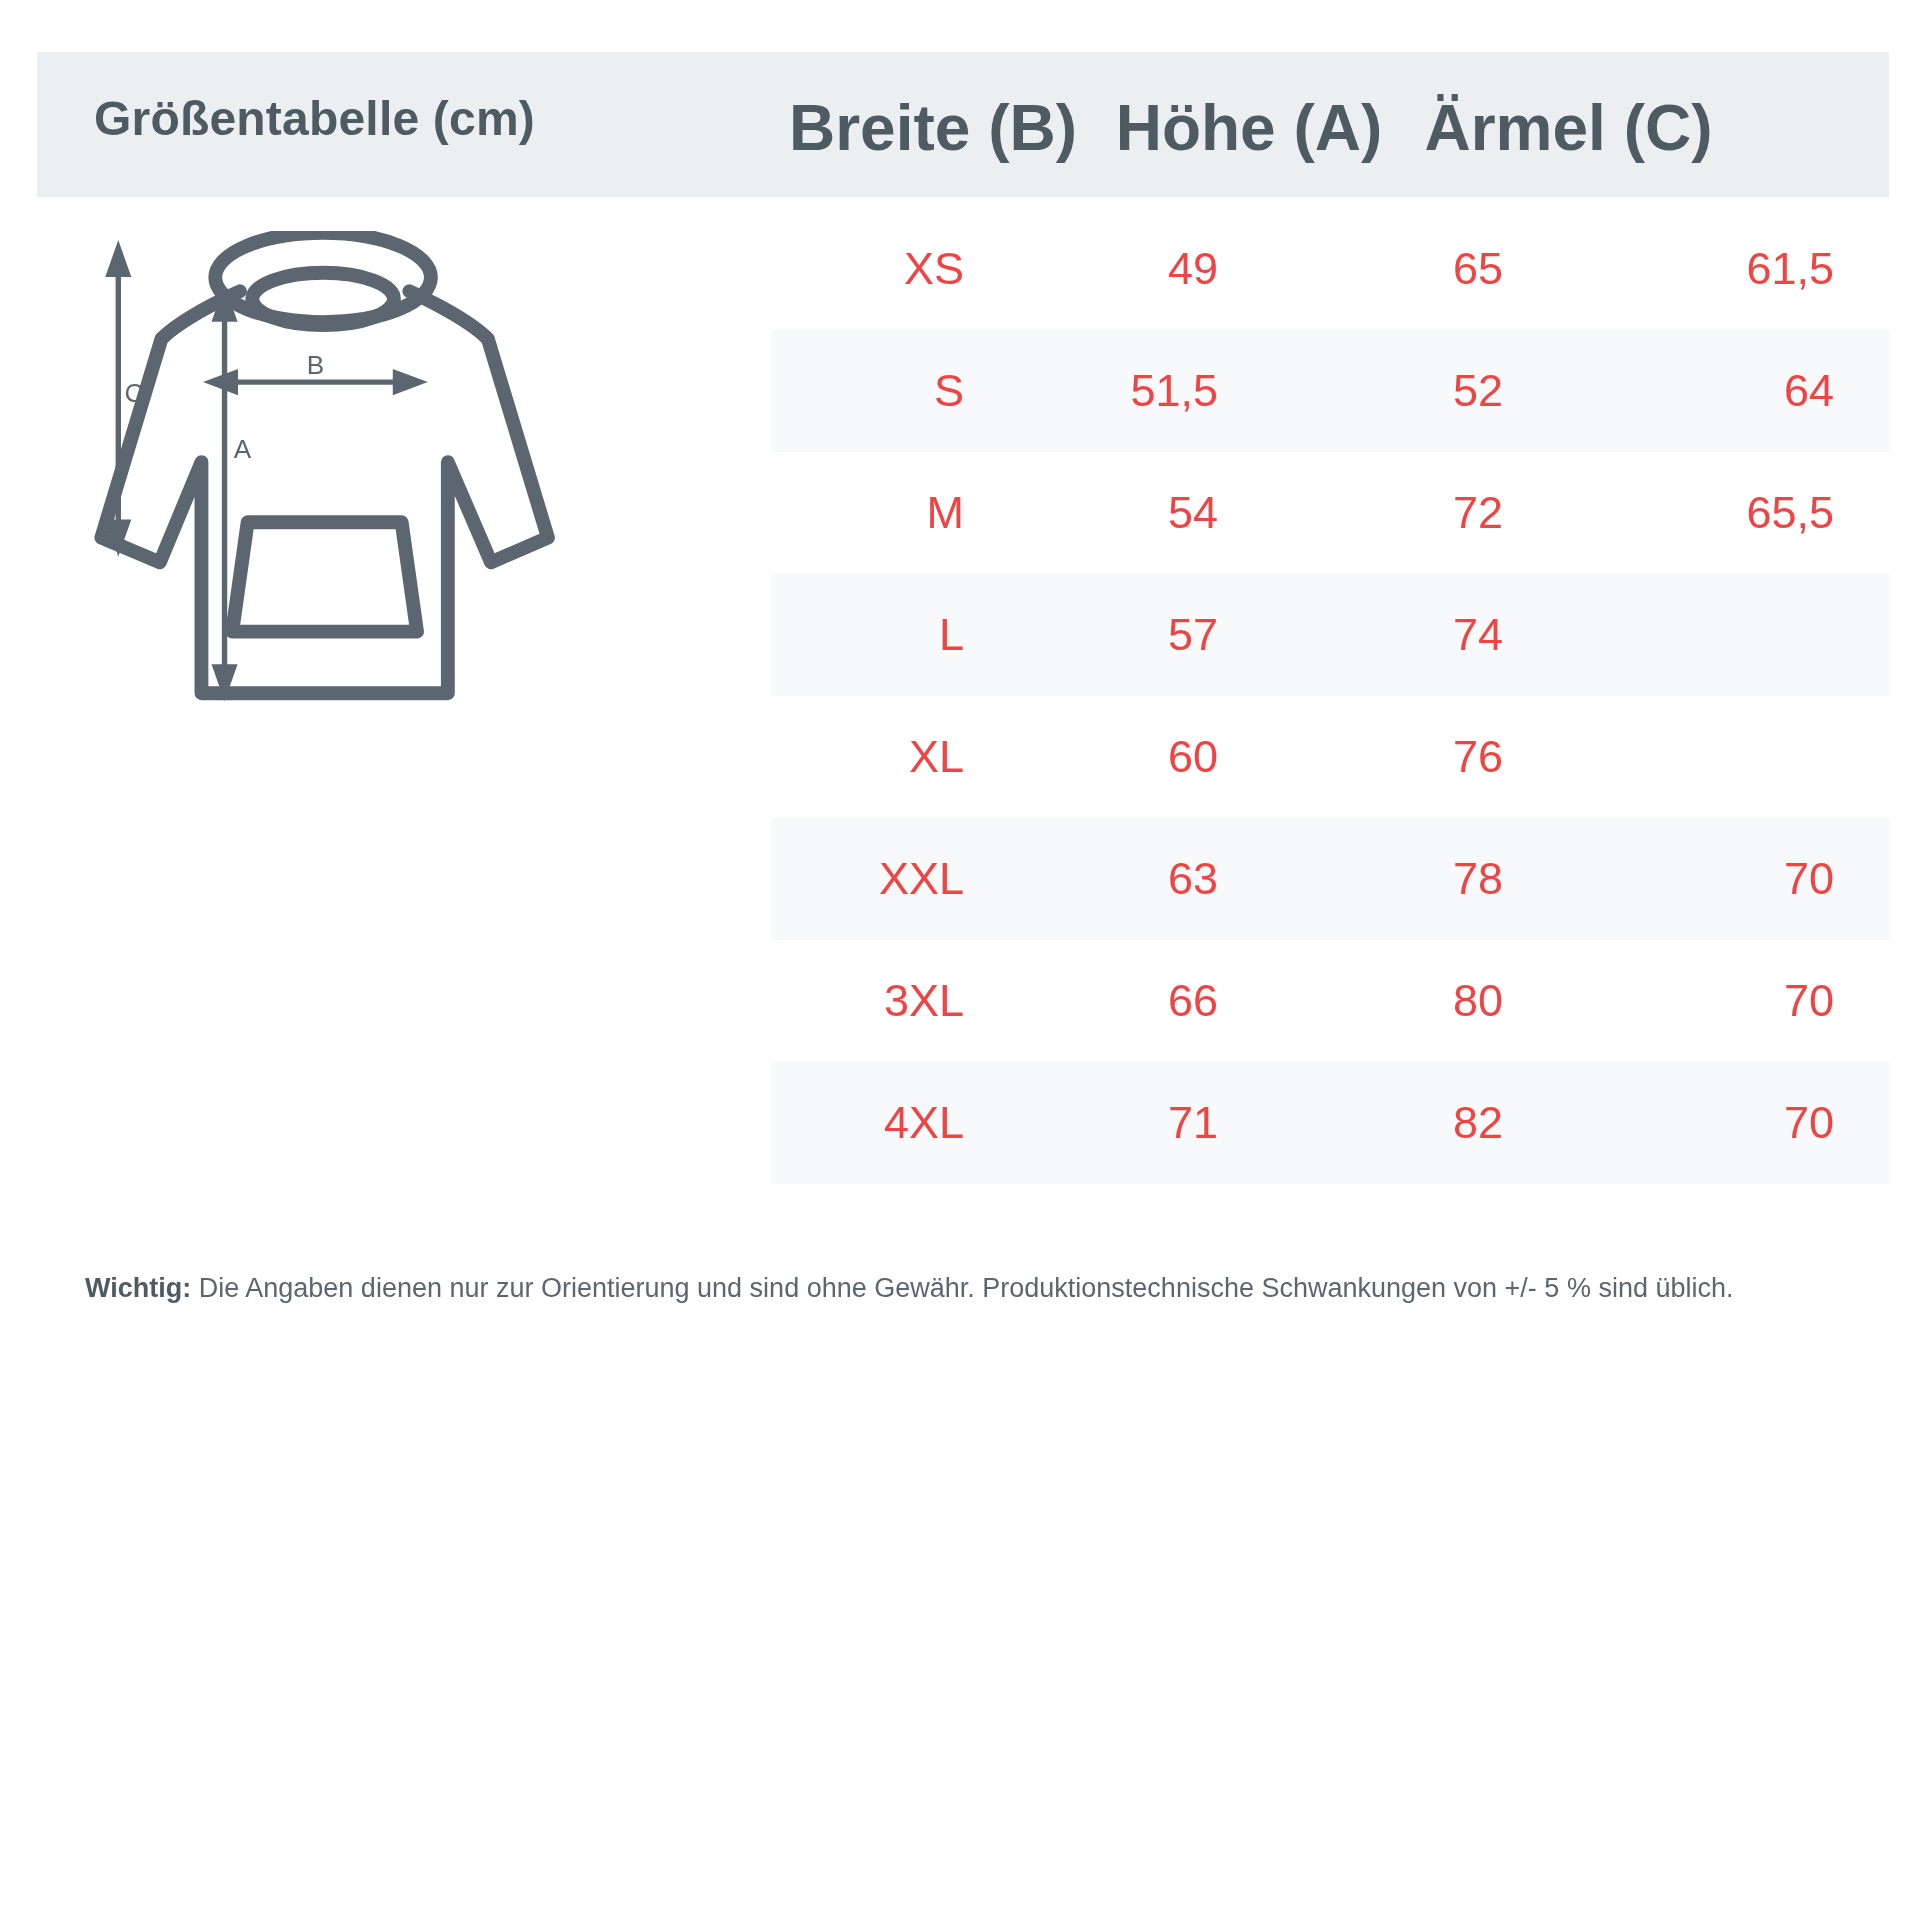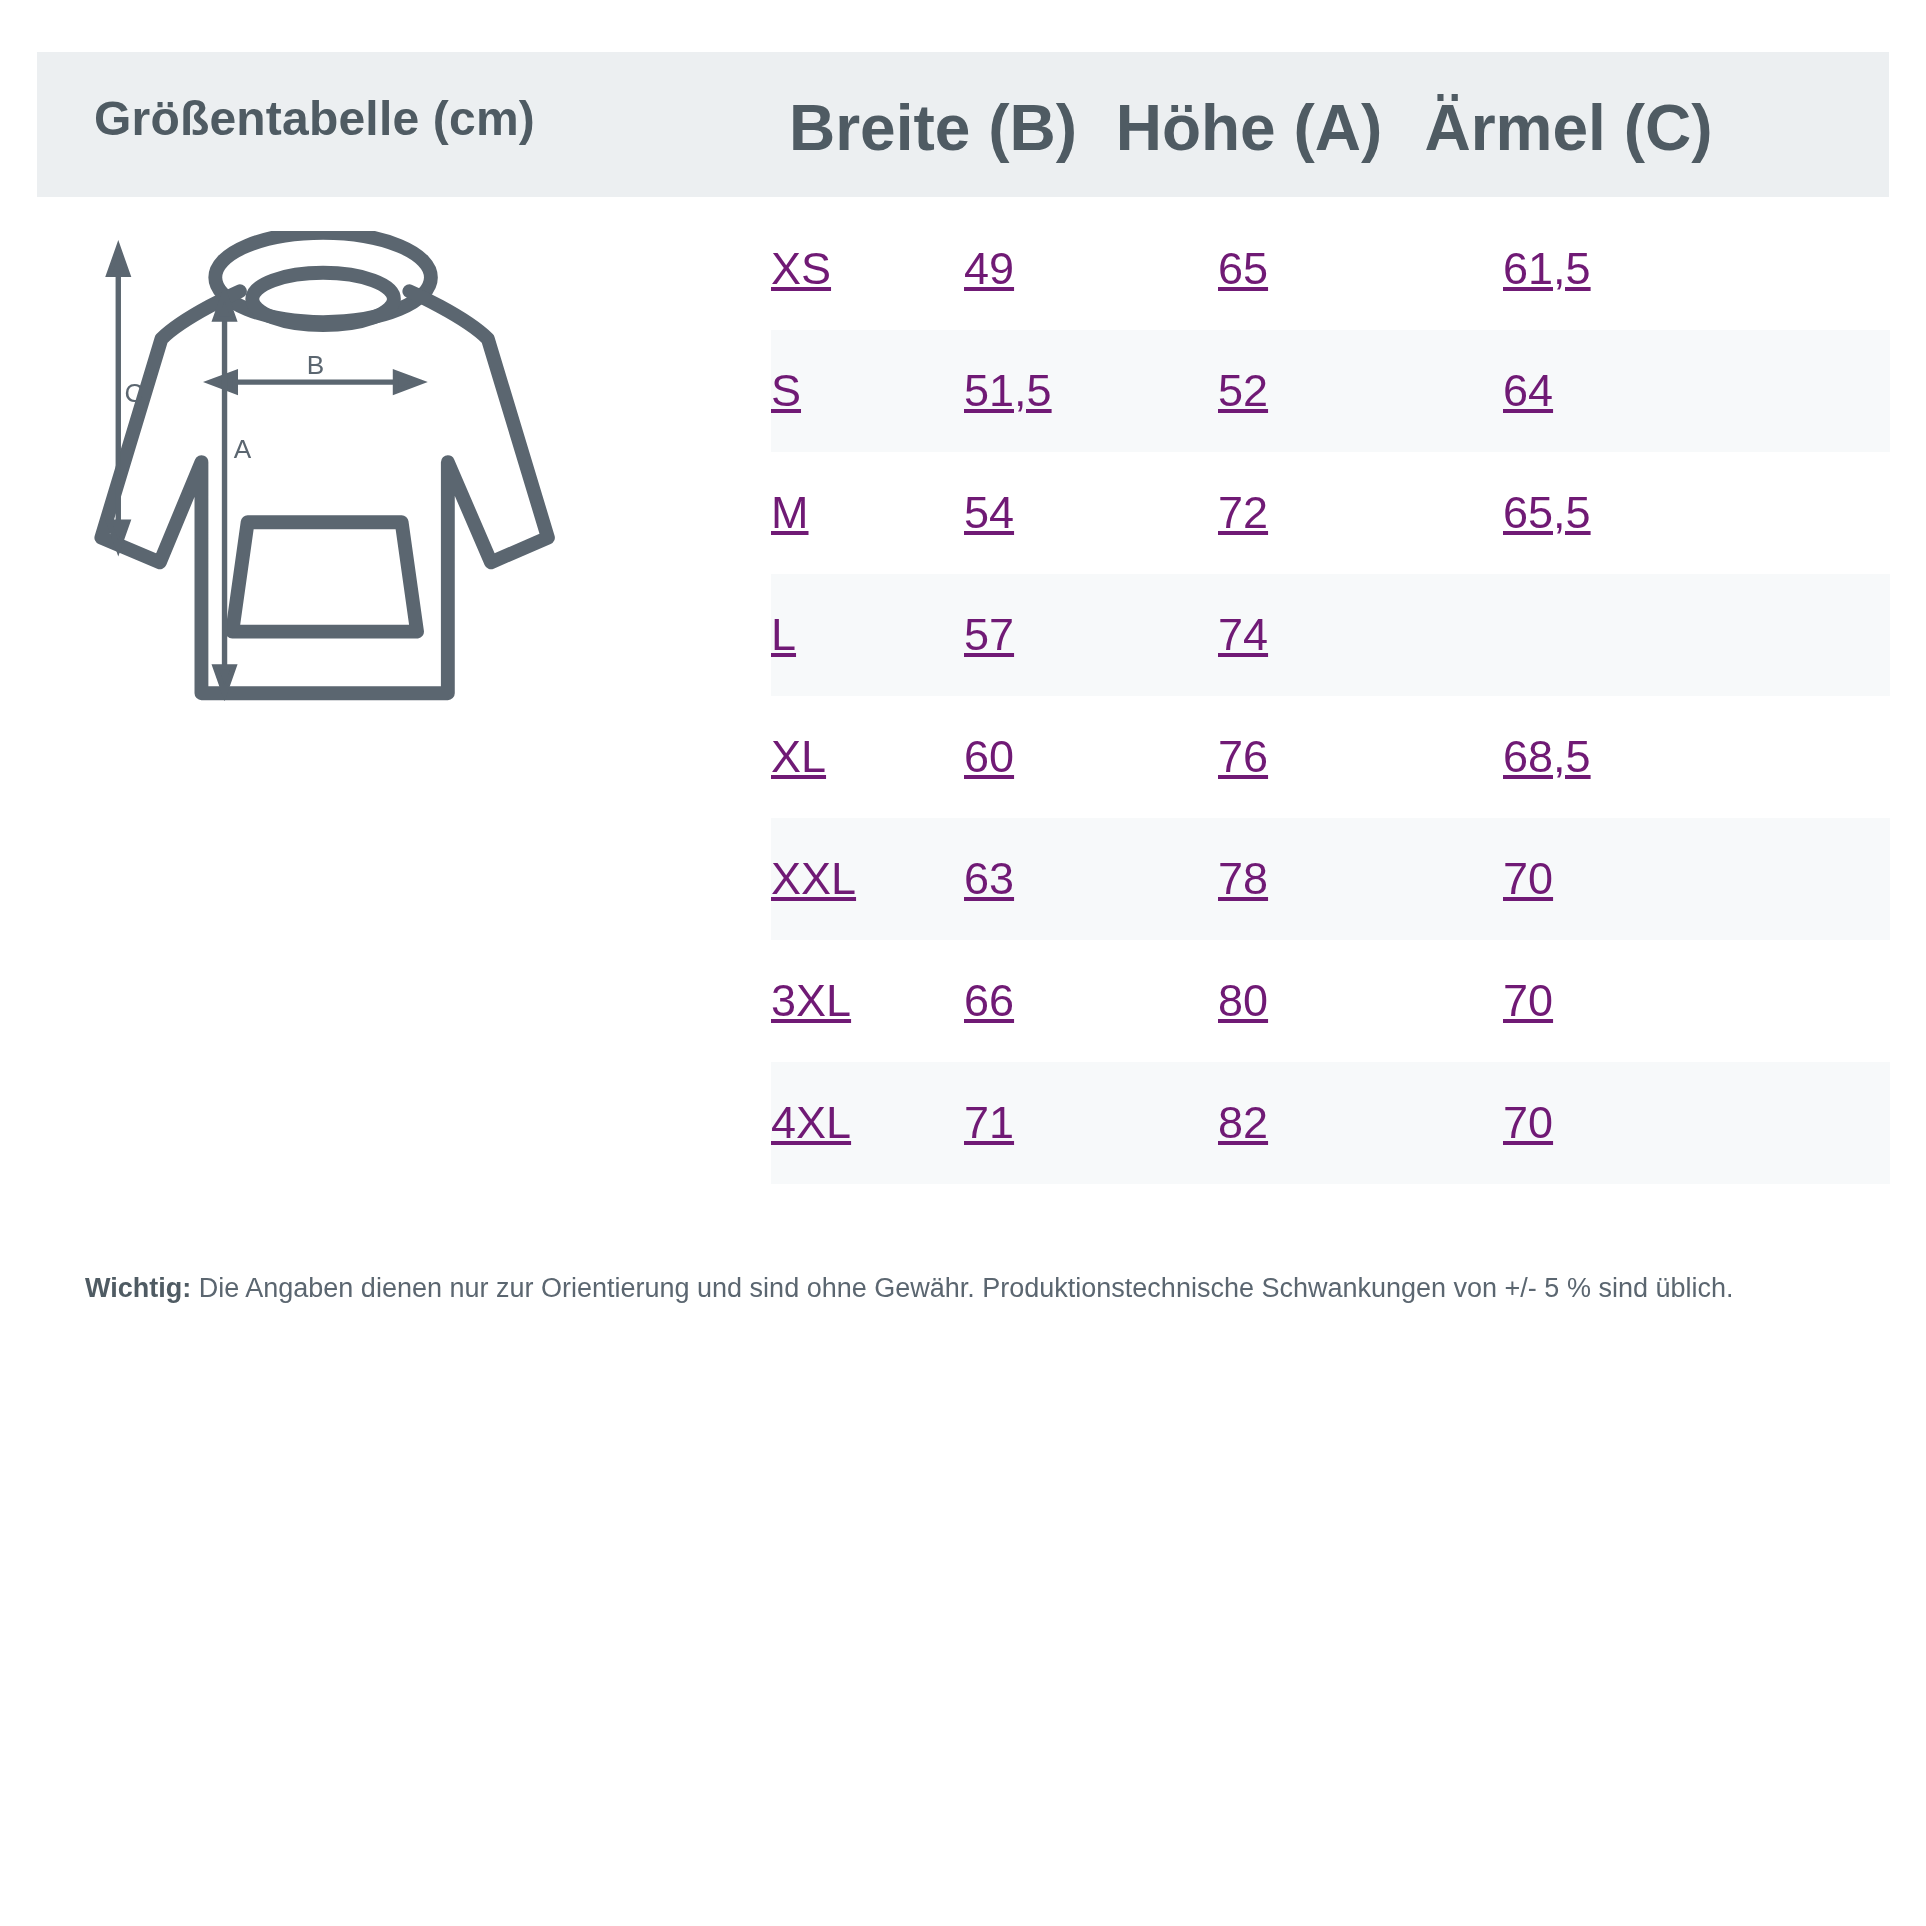--- a/index.html
+++ b/index.html
@@ -72,24 +72,23 @@
     display: flex;
     align-items: center;
     height: 122px;
     background: #ffffff;
   }
   .row.alt {
     background: #f7f9fa;
   }
   .cell {
     font-size: 45px;
-    color: #701a75;
-    text-align: left;
+    color: #ef4444;
+    text-align: right;
     white-space: nowrap;
-    text-decoration: underline;
   }
   .cell.size  { width: 193px; }
   .cell.width { width: 254px; }
   .cell.height{ width: 285px; }
   .cell.sleeve{ width: 331px; }
 
   
   .note {
     position: absolute;
     left: 85px;
@@ -206,21 +205,20 @@
     <div class="row alt">
       <div class="cell size">L</div>
       <div class="cell width">57</div>
       <div class="cell height">74</div>
     </div>
 
     <div class="row">
       <div class="cell size">XL</div>
       <div class="cell width">60</div>
       <div class="cell height">76</div>
-      <div class="cell sleeve">68,5</div>
     </div>
 
     <div class="row alt">
       <div class="cell size">XXL</div>
       <div class="cell width">63</div>
       <div class="cell height">78</div>
       <div class="cell sleeve">70</div>
     </div>
 
     <div class="row">

